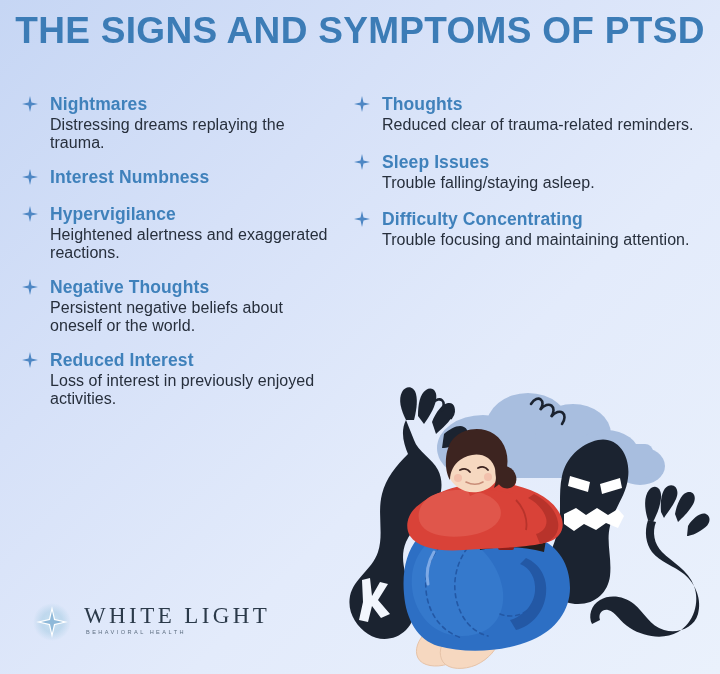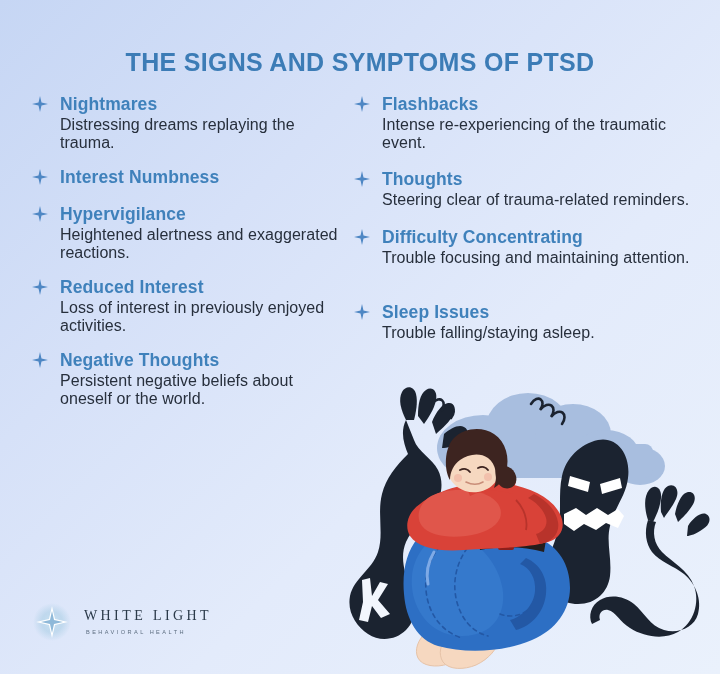--- a/index.html
+++ b/index.html
@@ -21,46 +21,46 @@
     height: 674px;
     box-sizing: border-box;
     background:
       linear-gradient(135deg, #c6d6f4 0%, #d6e1f8 32%, #e3ebfb 62%, #eaf1fc 100%);
     overflow: hidden;
   }
 
   
   .title {
     position: absolute;
-    top: 43px;
+    top: 12px;
     left: 0;
     width: 720px;
     text-align: center;
-    font-size: 25px;
+    font-size: 37px;
     line-height: 38px;
     font-weight: bold;
     letter-spacing: 0.3px;
     color: #3c7cb6;
     white-space: nowrap;
     font-family: "Liberation Sans", sans-serif;
   }
 
   
   .columns {
     position: absolute;
     top: 94px;
     left: 0;
     width: 720px;
     height: 470px;
   }
   .col {
     position: absolute;
     top: 0;
   }
-  .col-left  { left: 30px;  width: 318px; }
+  .col-left  { left: 20px;  width: 318px; }
   .col-right { left: 352px; width: 352px; }
 
   .item {
     position: relative;
     padding-left: 30px;
     margin-bottom: 14px;
   }
 
   .star {
     position: absolute;
@@ -114,21 +114,21 @@
     width: 40px;
     height: 40px;
   }
   .logo-text {
     position: absolute;
     left: 52px;
     top: 8px;
   }
   .logo-name {
     font-family: "Liberation Serif", serif;
-    font-size: 14px;
+    font-size: 23px;
     line-height: 20px;
     letter-spacing: 3.4px;
     color: #2b3a4a;
     white-space: nowrap;
   }
   .logo-sub {
     font-family: "Liberation Sans", sans-serif;
     font-size: 5.6px;
     line-height: 9px;
     letter-spacing: 2.45px;
@@ -179,67 +179,60 @@
           <path d="M8 0 L9.5 6.5 L16 8 L9.5 9.5 L8 16 L6.5 9.5 L0 8 L6.5 6.5 Z" fill="#4e87c4"></path>
         </svg>
         <p class="item-title">Hypervigilance</p>
         <p class="item-desc">Heightened alertness and exaggerated reactions.</p>
       </div>
 
       <div class="item">
         <svg class="star" viewBox="0 0 16 16">
           <path d="M8 0 L9.5 6.5 L16 8 L9.5 9.5 L8 16 L6.5 9.5 L0 8 L6.5 6.5 Z" fill="#4e87c4"></path>
         </svg>
+        <p class="item-title">Negative Thoughts</p>
+        <p class="item-desc">Persistent negative beliefs about oneself or the world.</p>
+      </div>
+
+      <div class="item">
+        <svg class="star" viewBox="0 0 16 16">
+          <path d="M8 0 L9.5 6.5 L16 8 L9.5 9.5 L8 16 L6.5 9.5 L0 8 L6.5 6.5 Z" fill="#4e87c4"></path>
+        </svg>
         <p class="item-title">Reduced Interest</p>
         <p class="item-desc">Loss of interest in previously enjoyed activities.</p>
       </div>
 
-      <div class="item">
-        <svg class="star" viewBox="0 0 16 16">
-          <path d="M8 0 L9.5 6.5 L16 8 L9.5 9.5 L8 16 L6.5 9.5 L0 8 L6.5 6.5 Z" fill="#4e87c4"></path>
-        </svg>
-        <p class="item-title">Negative Thoughts</p>
-        <p class="item-desc">Persistent negative beliefs about oneself or the world.</p>
-      </div>
-
 
     </div>
 
     <div class="col col-right">
 
-      <div class="item">
-        <svg class="star" viewBox="0 0 16 16">
-          <path d="M8 0 L9.5 6.5 L16 8 L9.5 9.5 L8 16 L6.5 9.5 L0 8 L6.5 6.5 Z" fill="#4e87c4"></path>
-        </svg>
-        <p class="item-title">Flashbacks</p>
-        <p class="item-desc">Intense re-experiencing of the traumatic event.</p>
-      </div>
 
       <div class="item">
         <svg class="star" viewBox="0 0 16 16">
           <path d="M8 0 L9.5 6.5 L16 8 L9.5 9.5 L8 16 L6.5 9.5 L0 8 L6.5 6.5 Z" fill="#4e87c4"></path>
         </svg>
         <p class="item-title">Thoughts</p>
-        <p class="item-desc">Steering clear of trauma-related reminders.</p>
+        <p class="item-desc">Reduced clear of trauma-related reminders.</p>
+      </div>
+
+      <div class="item">
+        <svg class="star" viewBox="0 0 16 16">
+          <path d="M8 0 L9.5 6.5 L16 8 L9.5 9.5 L8 16 L6.5 9.5 L0 8 L6.5 6.5 Z" fill="#4e87c4"></path>
+        </svg>
+        <p class="item-title">Sleep Issues</p>
+        <p class="item-desc">Trouble falling/staying asleep.</p>
       </div>
 
       <div class="item">
         <svg class="star" viewBox="0 0 16 16">
           <path d="M8 0 L9.5 6.5 L16 8 L9.5 9.5 L8 16 L6.5 9.5 L0 8 L6.5 6.5 Z" fill="#4e87c4"></path>
         </svg>
         <p class="item-title">Difficulty Concentrating</p>
         <p class="item-desc">Trouble focusing and maintaining attention.</p>
-      </div>
-
-      <div class="item">
-        <svg class="star" viewBox="0 0 16 16">
-          <path d="M8 0 L9.5 6.5 L16 8 L9.5 9.5 L8 16 L6.5 9.5 L0 8 L6.5 6.5 Z" fill="#4e87c4"></path>
-        </svg>
-        <p class="item-title">Sleep Issues</p>
-        <p class="item-desc">Trouble falling/staying asleep.</p>
       </div>
 
     </div>
   </div>
 
   <div class="illustration">
     <svg viewBox="0 0 372 292" xmlns="http://www.w3.org/2000/svg">
       <defs>
         <clipPath id="frame">
             <rect x="0" y="0" width="372" height="292"></rect>

